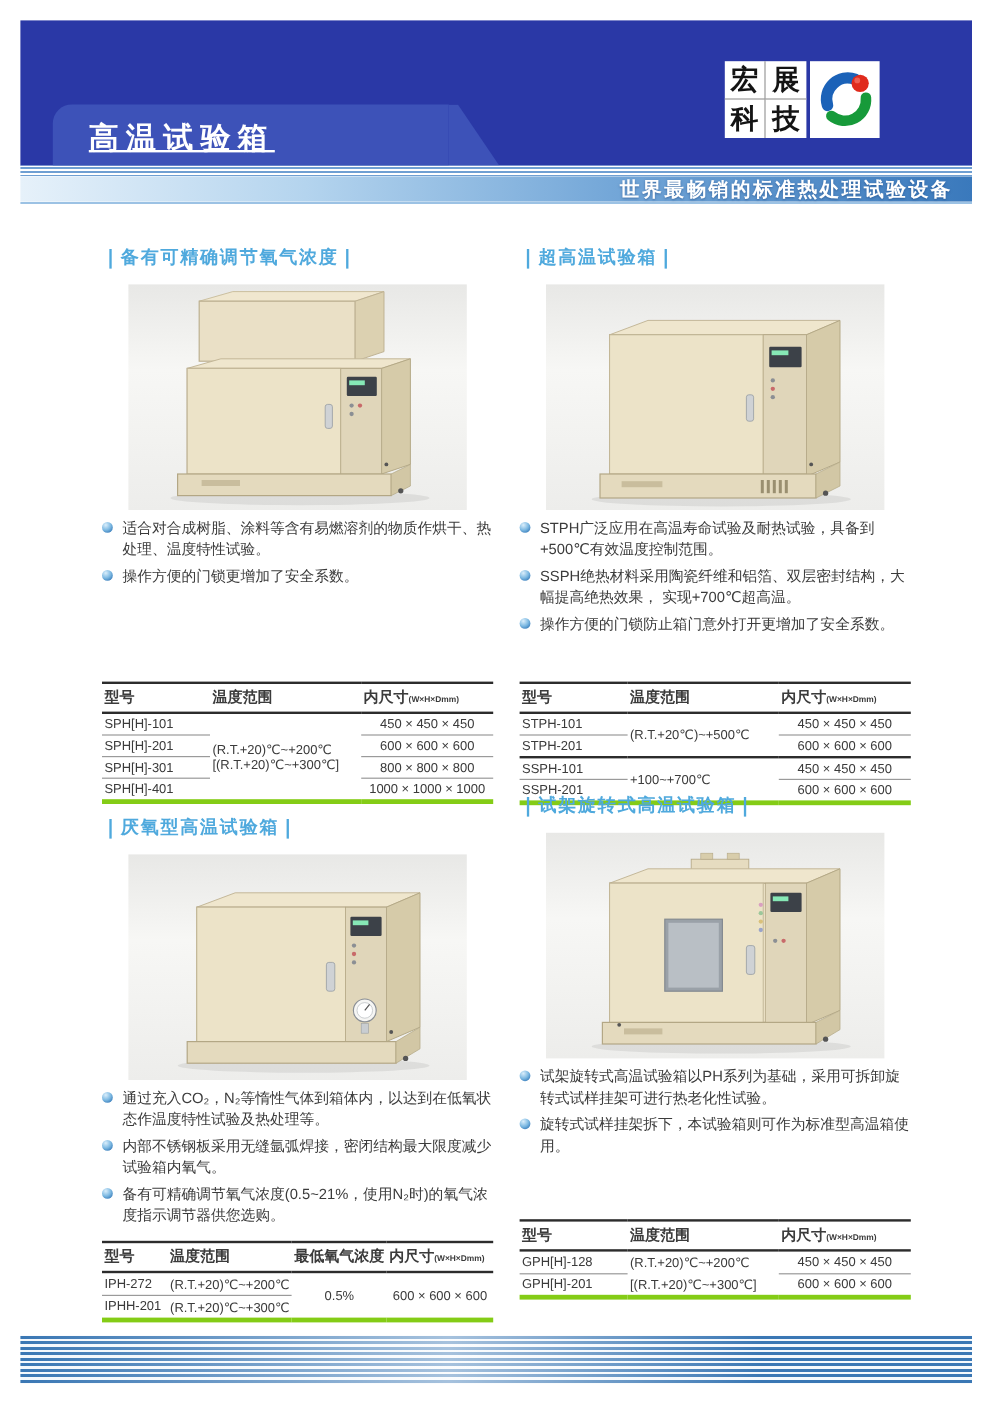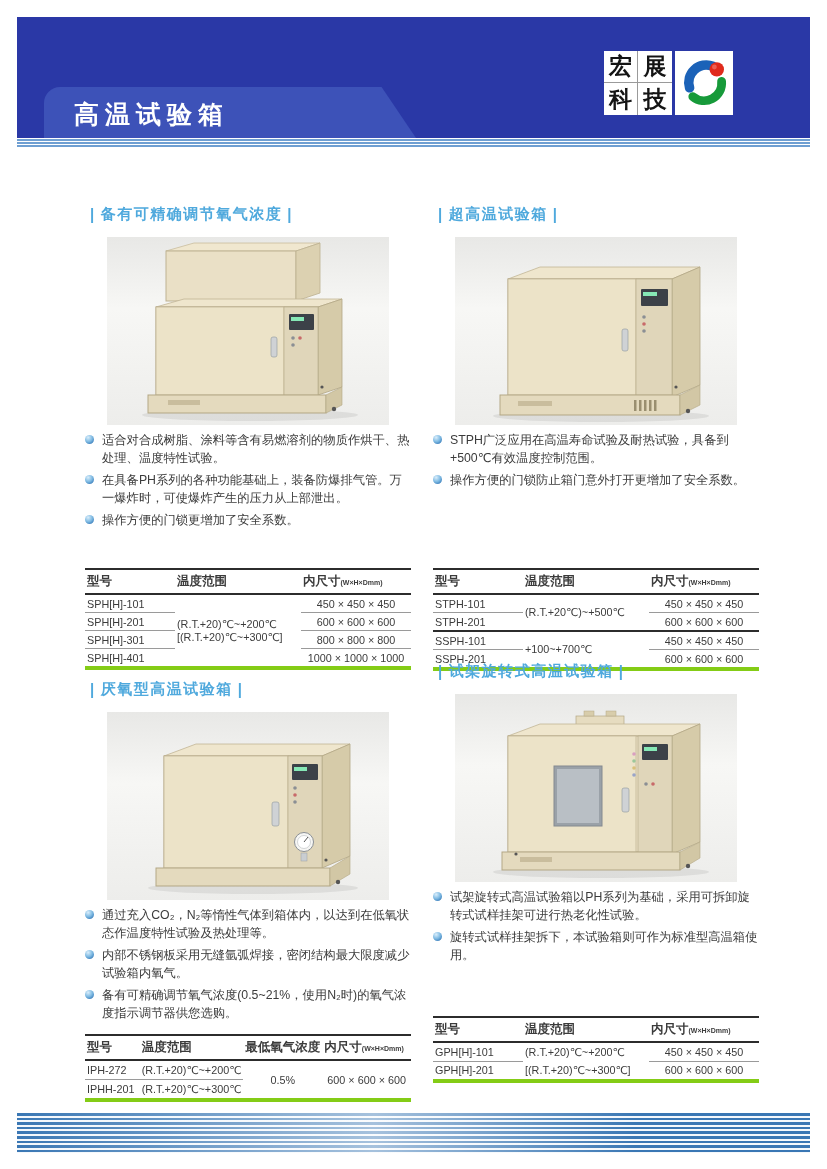--- a/index.html
+++ b/index.html
@@ -6,21 +6,21 @@
   .page{position:relative;width:827px;height:1169px;background:#ffffff;overflow:hidden;
         font-family:"Liberation Sans","DejaVu Sans",sans-serif;}
 
   
   .header{position:absolute;left:17px;top:17px;width:793px;height:121px;background:#2a38a6;}
   .title-tab{position:absolute;left:27px;top:70px;width:330px;height:51px;background:#3d52b8;
              border-radius:16px 0 0 0;}
   .title-tab::after{content:"";position:absolute;right:-42px;top:0;width:42px;height:51px;
              background:#3d52b8;clip-path:polygon(0 0,0 100%,100% 100%,18% 0);}
   .page-title{position:absolute;left:30px;top:11px;color:#ffffff;font-size:25px;font-weight:bold;
-             letter-spacing:6px;white-space:nowrap;}
+             letter-spacing:6px;white-space:nowrap;text-decoration:underline;}
   .logo{position:absolute;right:77px;top:34px;display:flex;gap:3px;}
   .logo-grid{width:68px;height:64px;background:#ffffff;display:grid;
              grid-template-columns:1fr 1fr;grid-template-rows:1fr 1fr;}
   .logo-grid span{display:flex;align-items:center;justify-content:center;
              font-size:23px;font-weight:bold;color:#141414;line-height:1;}
   .logo-grid span:nth-child(1){border-right:1px solid #9a9a9a;border-bottom:1px solid #9a9a9a;}
   .logo-grid span:nth-child(2){border-bottom:1px solid #9a9a9a;}
   .logo-grid span:nth-child(3){border-right:1px solid #9a9a9a;}
   .logo-mark{width:58px;height:64px;background:#ffffff;display:flex;align-items:center;justify-content:center;}
   .stripe-lines{position:absolute;left:0;top:121px;width:793px;height:9px;
@@ -92,20 +92,23 @@
       <div class="logo-mark">
         <svg width="48" height="52" viewBox="0 0 60 60">
           <path d="M12 36 A22 22 0 0 1 41 9" stroke="#1b62b8" stroke-width="12" fill="none" stroke-linecap="round"></path>
           <path d="M52 28 A22 22 0 0 1 16 47" stroke="#179a3a" stroke-width="11" fill="none" stroke-linecap="round"></path>
           <circle cx="46" cy="13" r="9" fill="#e02a1c"></circle>
           <circle cx="43" cy="10" r="3" fill="#f4766b" opacity="0.7"></circle>
         </svg>
       </div>
     </div>
     <div class="stripe-lines"></div>
+  </div>
+  <div class="tagline-bar">
+    <span class="tagline">世界最畅销的标准热处理试验设备</span>
   </div>
 
   <div class="sec sec-1">
     <div class="sec-title"><span class="bar">|</span><span>备有可精确调节氧气浓度</span><span class="bar">|</span></div>
     <div class="photo">
       <svg width="282" height="188" viewBox="0 0 280 188">
         <ellipse cx="142" cy="178" rx="108" ry="6" fill="rgba(0,0,0,0.07)"></ellipse>
         <polygon points="58,14 86,6 212,6 188,14" fill="#f0e7cf" stroke="#c9bd9d" stroke-width="0.8"></polygon>
         <rect x="58" y="14" width="130" height="50" fill="#eae0c6" stroke="#bdb191" stroke-width="1"></rect>
         <polygon points="188,14 212,6 212,56 188,64" fill="#dcd1b1" stroke="#bdb191" stroke-width="0.8"></polygon>
@@ -124,24 +127,20 @@
         <polygon points="218,158 234,150 234,168 218,176" fill="#d2c7a5" stroke="#b3a785" stroke-width="0.6"></polygon>
         <rect x="60" y="163" width="32" height="5" fill="#c9bd9d"></rect>
         <circle cx="226" cy="172" r="2.2" fill="#555"></circle>
         <circle cx="214" cy="150" r="1.6" fill="#555"></circle>
       </svg>
     </div>
     <ul class="bullets bullets-r1">
       <li class="bullet">
           <span class="dot"></span>
           <span>适合对合成树脂、涂料等含有易燃溶剂的物质作烘干、热处理、温度特性试验。</span>
-        </li>
-      <li class="bullet">
-          <span class="dot"></span>
-          <span>在具备PH系列的各种功能基础上，装备防爆排气管。万一爆炸时，可使爆炸产生的压力从上部泄出。</span>
         </li>
       <li class="bullet">
           <span class="dot"></span>
           <span>操作方便的门锁更增加了安全系数。</span>
         </li>
     </ul>
     <table class="spec">
       <thead>
         <tr>
           <th>型号</th>
@@ -201,20 +200,24 @@
           <rect x="198" y="163" width="2.5" height="11"></rect>
         </g>
         <circle cx="232" cy="174" r="2.2" fill="#555"></circle>
         <circle cx="220" cy="150" r="1.6" fill="#555"></circle>
       </svg>
     </div>
     <ul class="bullets bullets-r1">
       <li class="bullet">
           <span class="dot"></span>
           <span>STPH广泛应用在高温寿命试验及耐热试验，具备到+500℃有效温度控制范围。</span>
+        </li>
+      <li class="bullet">
+          <span class="dot"></span>
+          <span>SSPH绝热材料采用陶瓷纤维和铝箔、双层密封结构，大幅提高绝热效果， 实现+700℃超高温。</span>
         </li>
       <li class="bullet">
           <span class="dot"></span>
           <span>操作方便的门锁防止箱门意外打开更增加了安全系数。</span>
         </li>
     </ul>
     <table class="spec">
       <thead>
         <tr>
           <th>型号</th>
@@ -353,21 +356,21 @@
     <table class="spec">
       <thead>
         <tr>
           <th>型号</th>
           <th>温度范围</th>
           <th><span>内尺寸</span><span class="unit">(W×H×Dmm)</span></th>
         </tr>
       </thead>
       <tbody>
         <tr>
-          <td class="model hr">GPH[H]-101</td>
+          <td class="model hr">GPH[H]-128</td>
           <td class="temp">(R.T.+20)℃~+200℃</td>
           <td class="size hr">450 × 450 × 450</td>
         </tr>
         <tr>
           <td class="model">GPH[H]-201</td>
           <td class="temp">[(R.T.+20)℃~+300℃]</td>
           <td class="size">600 × 600 × 600</td>
         </tr>
       </tbody>
     </table>

